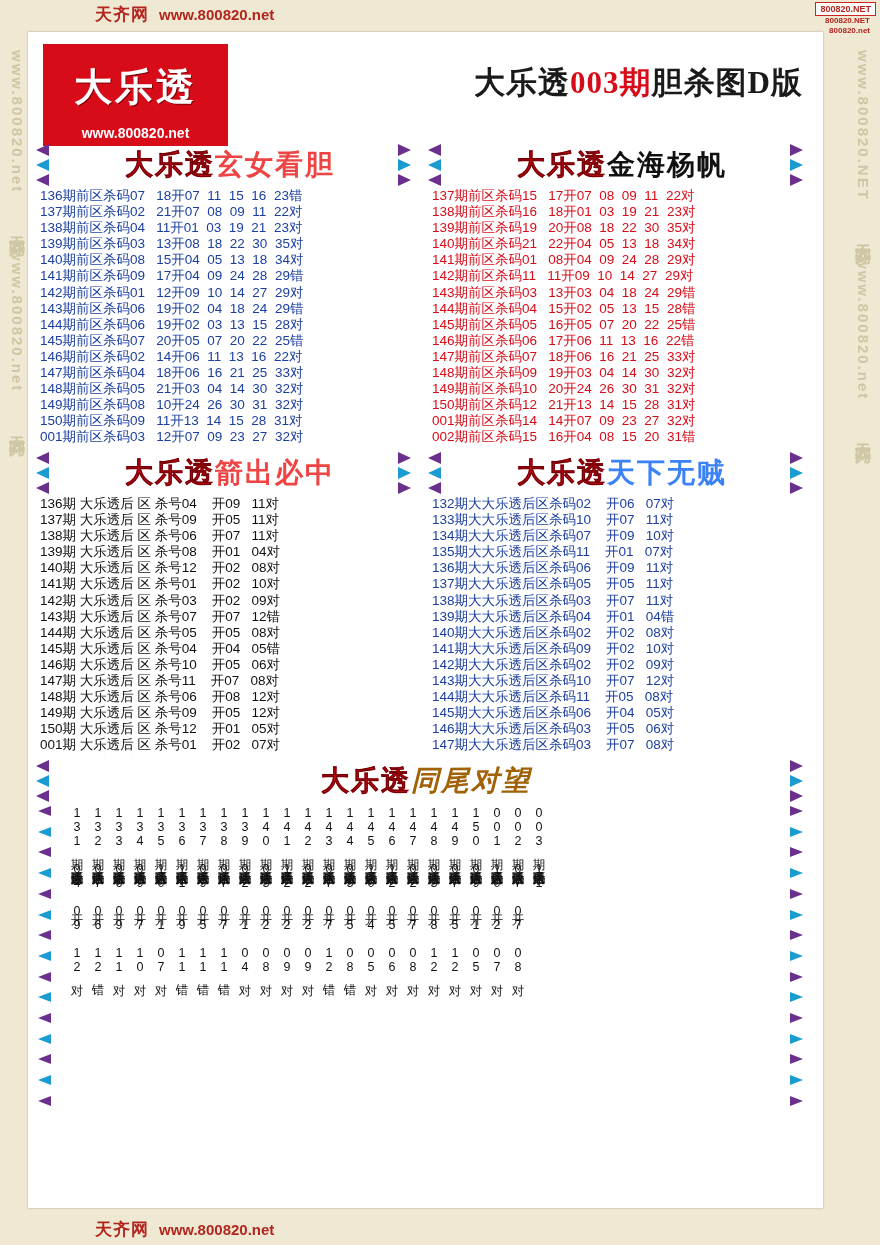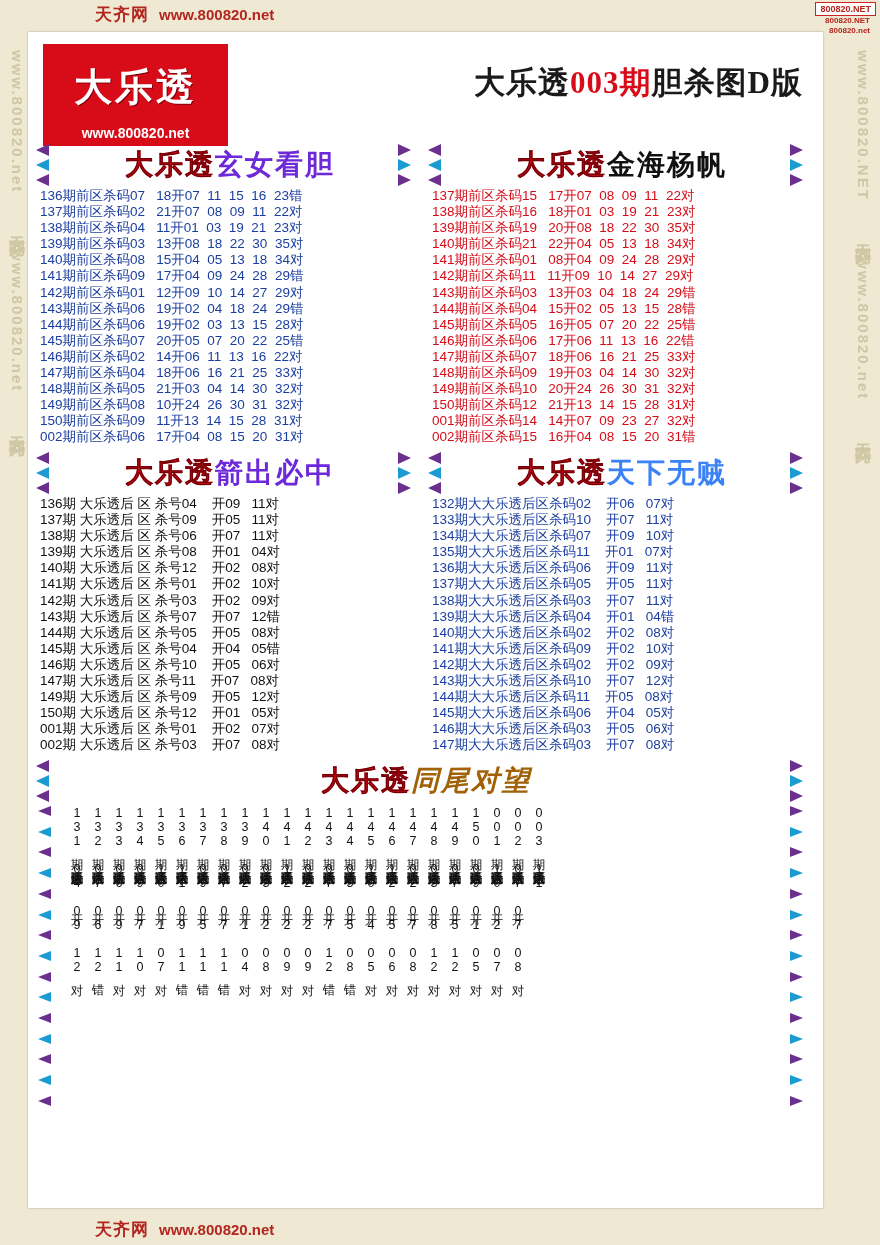--- a/index.html
+++ b/index.html
@@ -119,21 +119,21 @@
   .arrow.l{border-right:13px solid #6b2f8e;}
   .arrow.r{border-left:13px solid #6b2f8e;}
   .arrow.c{border-right-color:#1b9bd1;}
   .arrow.cr{border-left-color:#1b9bd1;}
 
   .bn-txt{
     font-size:28px;font-weight:bold;letter-spacing:2px;
     font-family:"Liberation Serif","DejaVu Serif",serif;
   }
   .bn-red{color:#d70c18;-webkit-text-stroke:0.5px #7a0008;}
-  .bn-blue{color:#6d28d9;}
+  .bn-blue{color:#ef4444;}
   .bn-pink{color:#a16207;font-style:italic;}
   .bn-green{color:#3b82f6;}
   .bn-black{color:#111;}
 
   .rows{
     padding:0 4px;
   }
   .row{
     font-size:13.5px;
     line-height:16.1px;
@@ -233,20 +233,21 @@
         <div class="row c-blue">141期前区杀码09   17开04  09  24  28  29错</div>
         <div class="row c-blue">142期前区杀码01   12开09  10  14  27  29对</div>
         <div class="row c-blue">143期前区杀码06   19开02  04  18  24  29错</div>
         <div class="row c-blue">144期前区杀码06   19开02  03  13  15  28对</div>
         <div class="row c-blue">145期前区杀码07   20开05  07  20  22  25错</div>
         <div class="row c-blue">146期前区杀码02   14开06  11  13  16  22对</div>
         <div class="row c-blue">147期前区杀码04   18开06  16  21  25  33对</div>
         <div class="row c-blue">148期前区杀码05   21开03  04  14  30  32对</div>
         <div class="row c-blue">149期前区杀码08   10开24  26  30  31  32对</div>
         <div class="row c-blue">150期前区杀码09   11开13  14  15  28  31对</div>
+        <div class="row c-blue">001期前区杀码03   12开07  09  23  27  32对</div>
         <div class="row c-blue">002期前区杀码06   17开04  08  15  20  31对</div>
 
       </div>
     </div>
 
     <div class="panel p2">
       <div class="banner">
         <div class="arrows-l">
           <div class="arrow l"></div>
             <div class="arrow l c"></div>
@@ -302,20 +303,21 @@
         <div class="row c-black">138期 大乐透后 区 杀号06    开07   11对</div>
         <div class="row c-black">139期 大乐透后 区 杀号08    开01   04对</div>
         <div class="row c-black">140期 大乐透后 区 杀号12    开02   08对</div>
         <div class="row c-black">141期 大乐透后 区 杀号01    开02   10对</div>
         <div class="row c-black">142期 大乐透后 区 杀号03    开02   09对</div>
         <div class="row c-black">143期 大乐透后 区 杀号07    开07   12错</div>
         <div class="row c-black">144期 大乐透后 区 杀号05    开05   08对</div>
         <div class="row c-black">145期 大乐透后 区 杀号04    开04   05错</div>
         <div class="row c-black">146期 大乐透后 区 杀号10    开05   06对</div>
         <div class="row c-black">147期 大乐透后 区 杀号11    开07   08对</div>
+        <div class="row c-black">148期 大乐透后 区 杀号06    开08   12对</div>
         <div class="row c-black">149期 大乐透后 区 杀号09    开05   12对</div>
         <div class="row c-black">150期 大乐透后 区 杀号12    开01   05对</div>
         <div class="row c-black">001期 大乐透后 区 杀号01    开02   07对</div>
         <div class="row c-black">002期 大乐透后 区 杀号03    开07   08对</div>
 
       </div>
     </div>
 
     <div class="panel p4">
       <div class="banner">

